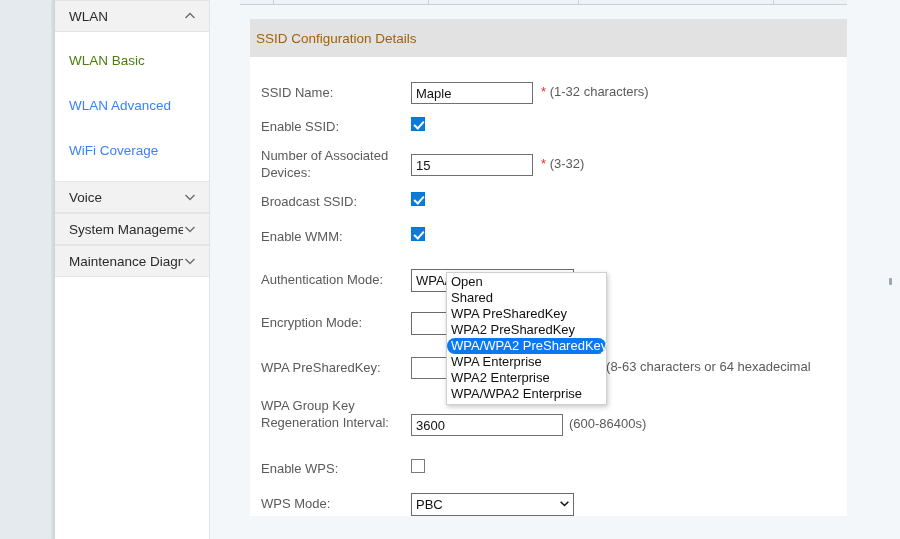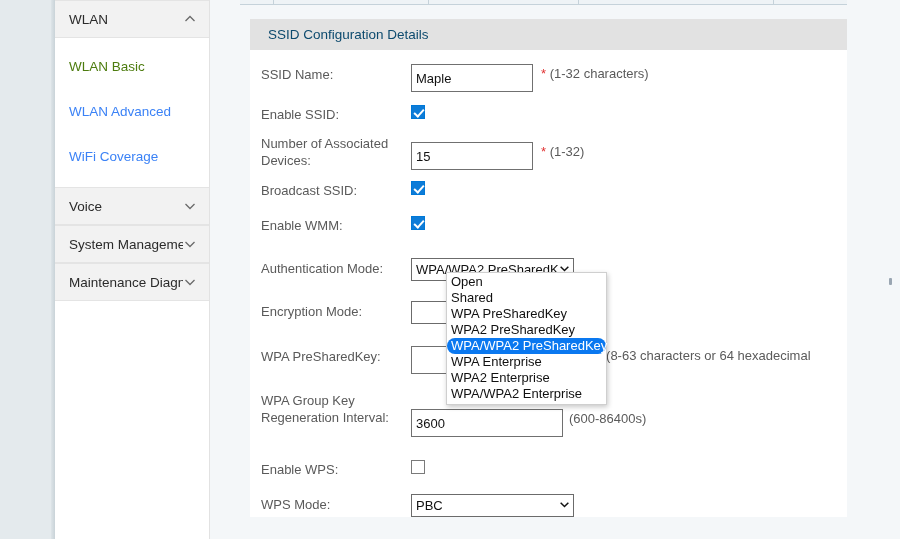--- a/index.html
+++ b/index.html
@@ -25,21 +25,21 @@
   }
 
   
   .sidebar {
     position: absolute; left: 55px; top: 0; width: 155px; height: 539px;
     background: #ffffff;
     border-right: 1px solid #e2e2e2;
   }
   .nav-group-header {
     position: relative;
-    height: 38px;
+    height: 32px;
     background: #f2f2f2;
     border-bottom: 1px solid #e4e4e4;
     border-top: 1px solid #e4e4e4;
     display: flex; align-items: center;
     padding: 0 12px 0 14px;
     cursor: pointer;
     font-size: 13.5px;
     color: #2b2b2b;
   }
   .nav-group-header .glabel { flex: 1; white-space: nowrap; overflow: hidden; }
@@ -72,46 +72,46 @@
     border-bottom: 1px solid #c5d2da;
     display: flex;
   }
   .top-sliver .cell { border-right: 1px solid #c5d2da; height: 100%; }
 
   .panel {
     position: absolute; left: 39px; top: 19px; width: 597px;
     background: #ffffff;
   }
   .panel-header {
-    height: 31px;
+    height: 38px;
     background: #e2e2e2;
     display: flex; align-items: center;
-    padding-left: 18px;
+    padding-left: 6px;
     font-size: 13.5px;
-    color: #0c4a6e;
+    color: #a16207;
   }
   .panel-body { background: #fff; padding: 0; position: relative; }
 
   .frow {
     display: flex;
     align-items: flex-start;
     padding: 0 0 0 11px;
     min-height: 32px;
   }
   .flabel {
     width: 150px; flex: none;
     color: #5a5a5a;
     font-size: 13px;
     line-height: 17px;
     padding-top: 2px;
   }
   .fctrl { flex: 1; display: flex; align-items: flex-start; }
 
   input.txt {
-    width: 122px; height: 28px;
+    width: 122px; height: 22px;
     border: 1px solid #707070;
     background: #fff;
     font-family: "Liberation Sans", sans-serif;
     font-size: 13px;
     color: #111;
     padding: 0 4px;
     outline: none;
   }
   .hint { color: #5a5a5a; font-size: 13px; margin-left: 8px; white-space: nowrap; padding-top: 2px;}
   .req { color: #e03030; }
@@ -266,21 +266,21 @@
     </div>
 
     <div class="panel">
 
       <div class="panel-header">
         <span>SSID Configuration Details</span>
       </div>
 
       <div class="panel-body">
 
-        <div class="frow" style="padding-top:14px">
+        <div class="frow" style="padding-top:25px">
           <div class="flabel">SSID Name:</div>
           <div class="fctrl">
             <input class="txt" type="text" value="Maple" style="">
             <span class="hint">
               <span class="req">*</span>
               <span>(1-32 characters)</span>
             </span>
           </div>
         </div>
 
@@ -290,21 +290,21 @@
             <div class="cbox"></div>
           </div>
         </div>
 
         <div class="frow" style="padding-top:9px">
           <div class="flabel">Number of Associated Devices:</div>
           <div class="fctrl" style="padding-top:9px">
             <input class="txt" type="text" value="15" style="">
             <span class="hint">
               <span class="req">*</span>
-              <span>(1-32)</span>
+              <span>(3-32)</span>
             </span>
           </div>
         </div>
 
         <div class="frow" style="padding-top:10px">
           <div class="flabel">Broadcast SSID:</div>
           <div class="fctrl">
             <div class="cbox"></div>
           </div>
         </div>

